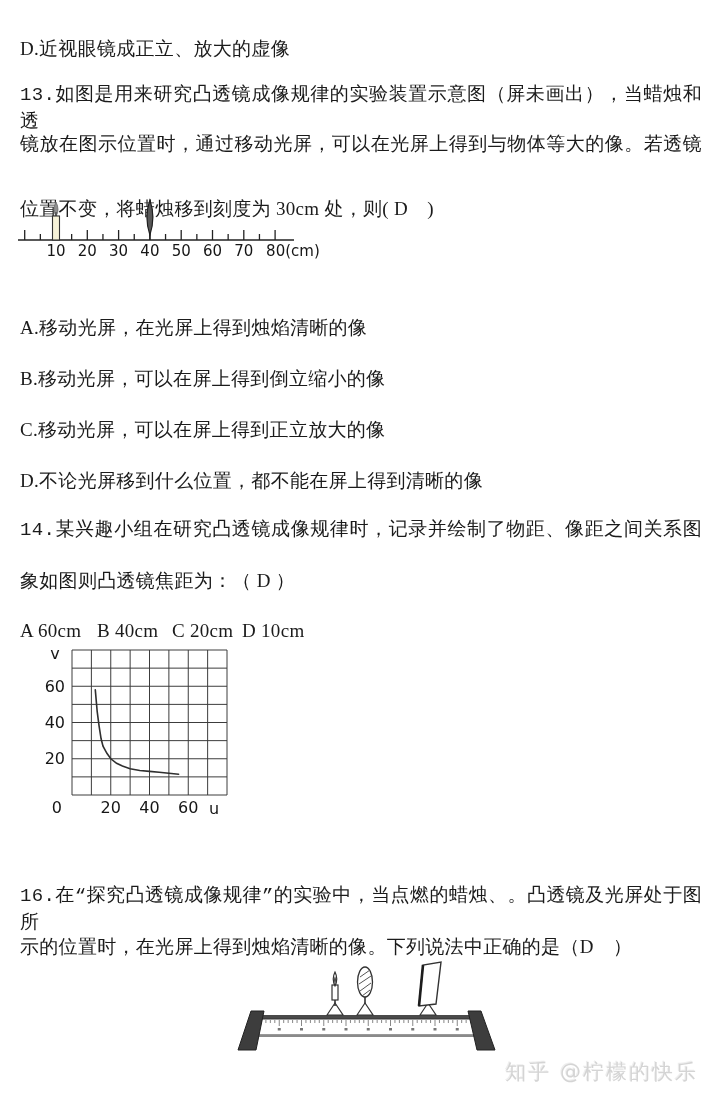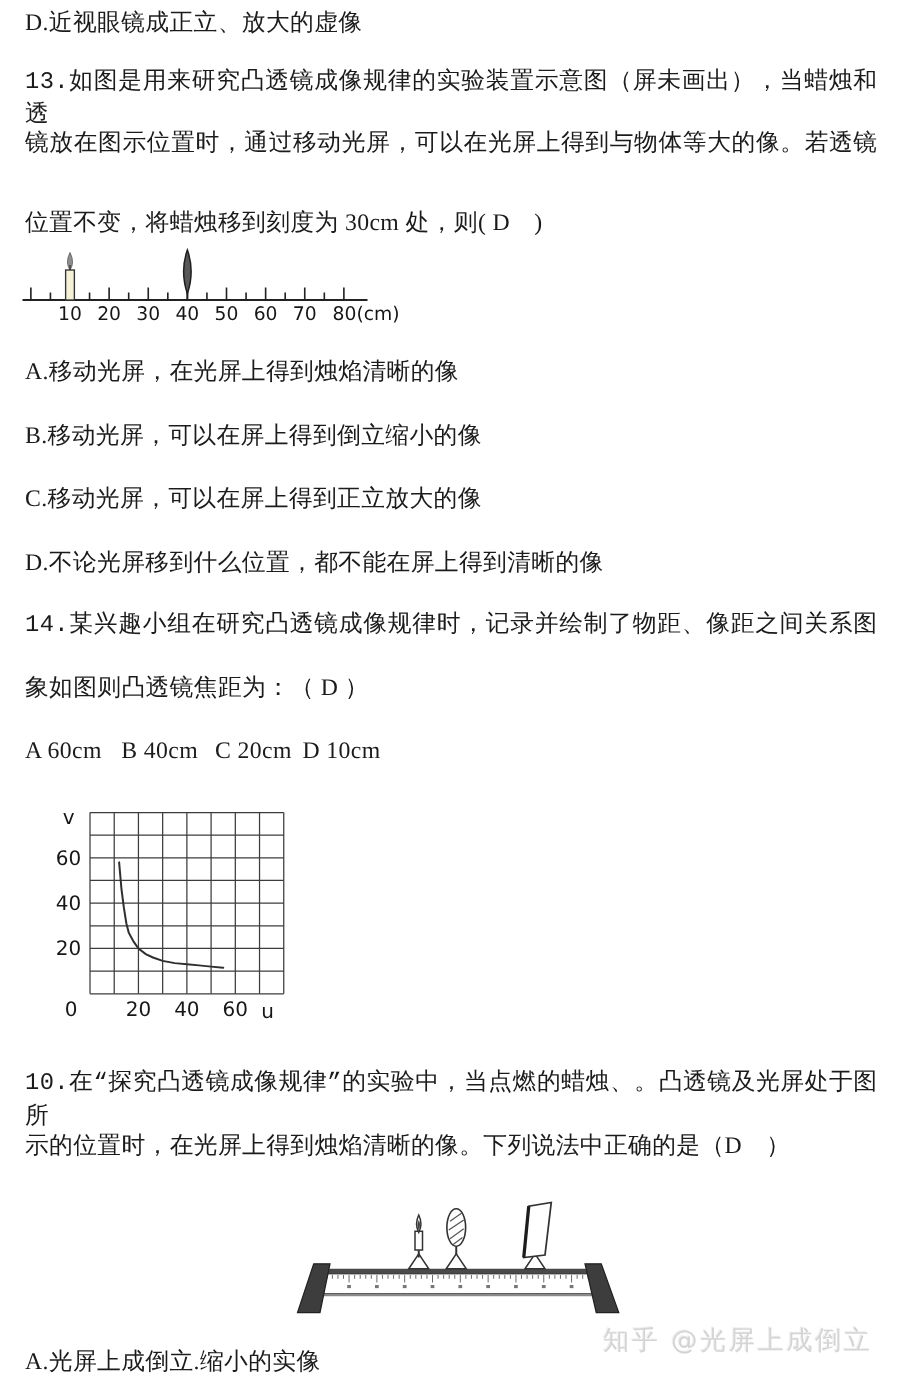--- a/index.html
+++ b/index.html
@@ -2,21 +2,21 @@
 <html><head>
 <meta charset="utf-8">
 <style>
   html,body { margin:0; padding:0; background:#ffffff; }
   .page {
     position:relative; width:720px; height:1105px; background:#ffffff;
     font-family:"Liberation Serif","DejaVu Serif",serif; color:#1b1b1b; overflow:hidden;
   }
   .tline {
     position:absolute; left:20px; width:682px; font-size:19px; line-height:27px;
-    white-space:nowrap; letter-spacing:0.3px;
+    white-space:nowrap; letter-spacing:0.3px;margin-top:30px;
   }
   .fill { white-space:normal; text-align:justify; text-align-last:justify;font-family:Liberation Mono, monospace; }
   .opt-row span { position:absolute; top:0;text-align:right; }
   .watermark {
     position:absolute; right:22px; top:1058px; font-size:21px; letter-spacing:2px;
     color:#d4d4d4; text-shadow:1px 1px 0 #ffffff, -1px -1px 0 #efefef;
     font-family:"DejaVu Sans","Liberation Sans",sans-serif;
   }
   svg { position:absolute; overflow:visible; }
   svg text { font-family:"DejaVu Sans","Liberation Sans",sans-serif; fill:#161616; }
@@ -111,21 +111,21 @@
       <text x="32" y="90" text-anchor="end" font-size="16">40</text>
       <text x="32" y="53.75" text-anchor="end" font-size="16">60</text>
       <text x="77.75" y="175" text-anchor="middle" font-size="16">20</text>
       <text x="116.5" y="175" text-anchor="middle" font-size="16">40</text>
       <text x="155.25" y="175" text-anchor="middle" font-size="16">60</text>
       <text x="29" y="175" text-anchor="end" font-size="16">0</text>
       <text x="22" y="21" text-anchor="middle" font-size="16">v</text>
       <text x="181" y="176" text-anchor="middle" font-size="16">u</text>
     </svg>
 
-  <div class="tline fill" style="top:853px">10.在“探究凸透镜成像规律”的实验中，当点燃的蜡烛、。凸透镜及光屏处于图所</div>
+  <div class="tline fill" style="top:853px">16.在“探究凸透镜成像规律”的实验中，当点燃的蜡烛、。凸透镜及光屏处于图所</div>
   <div class="tline" style="top:903px">示的位置时，在光屏上得到烛焰清晰的像。下列说法中正确的是（D　）</div>
 
   <svg id="bench-svg" style="left:225px; top:953px" width="270" height="100" viewBox="0 0 270 100">
 
     <rect x="28" y="62" width="226" height="4" fill="#4a4a4a"></rect>
     <rect x="28" y="66" width="226" height="16" fill="#ffffff" stroke="#333" stroke-width="1"></rect>
     <rect x="28" y="82" width="226" height="2" fill="#8a8a8a"></rect>
     <g id="bench-ticks">
         <line x1="32" y1="67" x2="32" y2="73" stroke="#555" stroke-width="0.7"></line>
         <line x1="36.45" y1="67" x2="36.45" y2="70" stroke="#555" stroke-width="0.7"></line>
@@ -212,17 +212,17 @@
         <line x1="137" y1="43" x2="145" y2="37"></line>
       </g>
     </g>
 
     <g>
       <polygon points="194,53 198,12 216,9 211,51" fill="#ffffff" stroke="#333" stroke-width="1.4"></polygon>
       <line x1="194" y1="53" x2="198" y2="12" stroke="#1d1d1d" stroke-width="2.6"></line>
     </g>
   </svg>
 
-  <div class="watermark">知乎 @光屏上成倒立</div>
+  <div class="watermark">知乎 @柠檬的快乐</div>
 
   <div class="tline" style="top:1076px">A.光屏上成倒立.缩小的实像</div>
 
 </div>
 
 </body></html>

